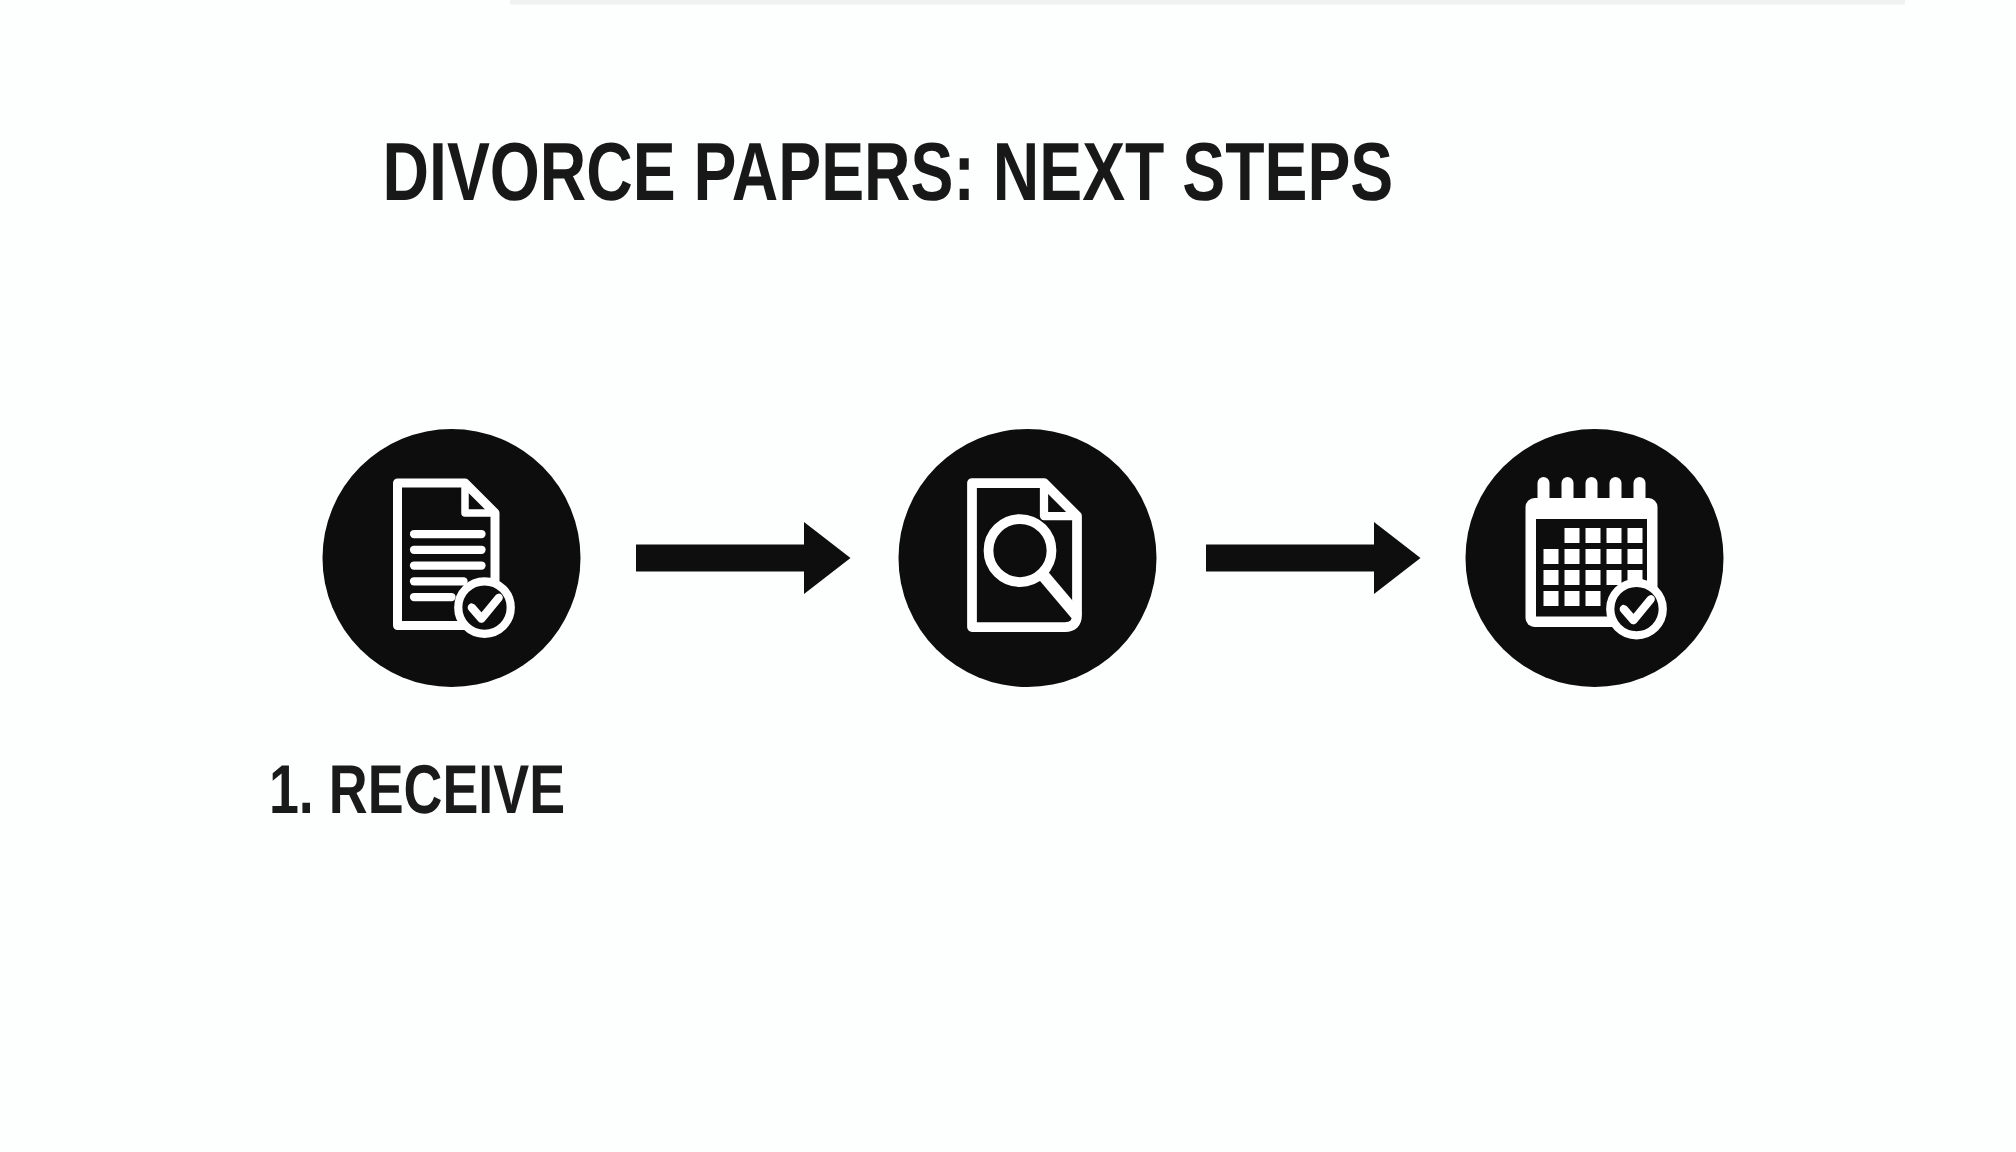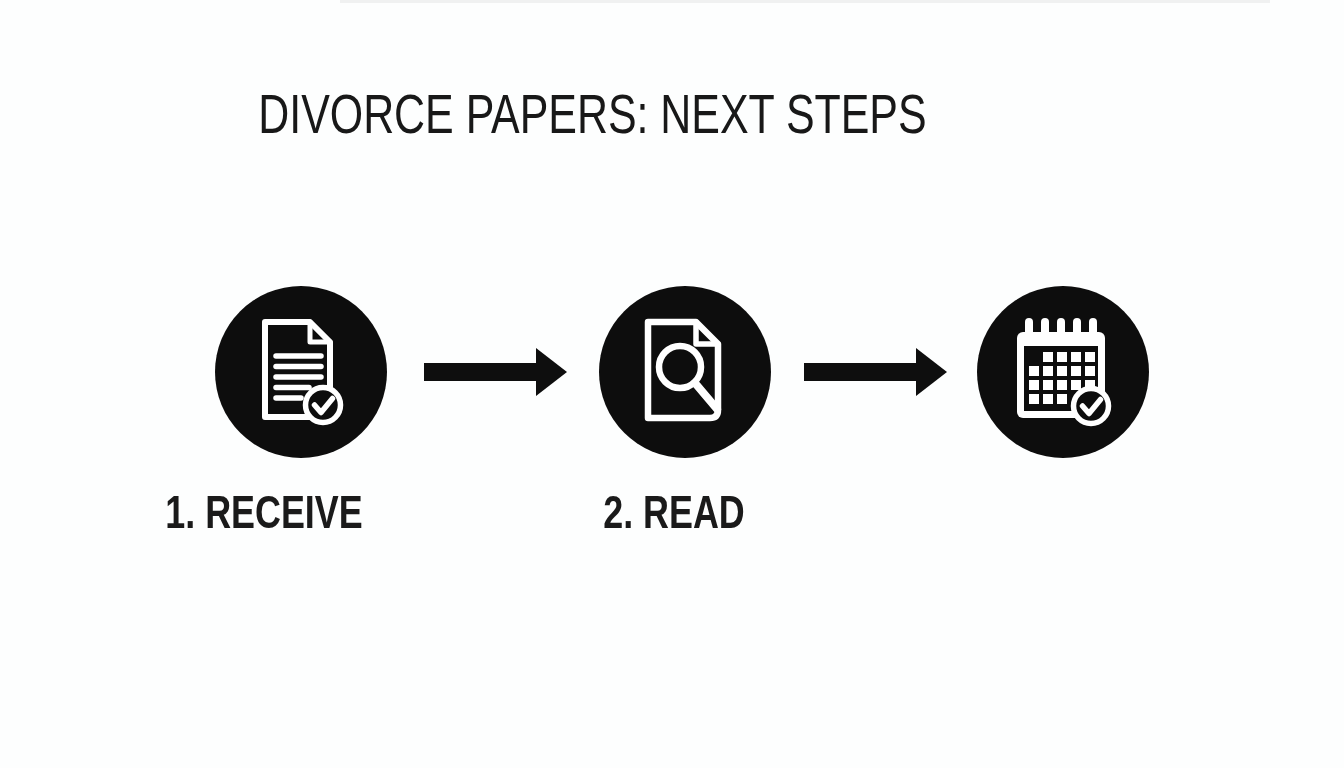--- a/index.html
+++ b/index.html
@@ -12,21 +12,21 @@
   .stage { position: absolute; top: 0; left: 0; width: 1344px; height: 768px; }
 
   .top-artifact {
     position: absolute; top: 0; left: 340px; width: 930px; height: 3px;
     background: rgba(0,0,0,0.05);
   }
 
   .title {
     position: absolute; top: 86px; left: 0; width: 1184px;
     text-align: center;
-    font-size: 55px; font-weight: 400; line-height: 1.05;
+    font-size: 55px; font-weight: 700; line-height: 1.05;
     color: #181818; letter-spacing: 0px;
     white-space: nowrap;
   }
   .title .squeeze { display: inline-block; transform: scaleX(0.78); transform-origin: center; }
 
   .circle {
     position: absolute; width: 172px; height: 172px;
     border-radius: 50%; background: #0d0d0d;
   }
   .circle svg { position: absolute; top: 0; left: 0; width: 172px; height: 172px; }
@@ -47,21 +47,21 @@
     border-left: 31px solid #0e0e0e;
   }
 
   .step-label {
     position: absolute; top: 489px;
     transform: translateX(-50%);
     font-size: 46px; font-weight: 700; line-height: 1;
     color: #1a1a1a; white-space: nowrap;
   }
   .step-label .squeeze { display: inline-block; transform: scaleX(0.78); transform-origin: center; }
-  .label-1 { left: 264px; }
+  .label-1 { left: 278px; margin-top: 14px; }
   .label-2 { left: 674px; }
   .label-3 { left: 1058px; }
 
   svg .stroke { fill: none; stroke: #ffffff; stroke-linecap: round; stroke-linejoin: round; }
 </style>
 </head>
 <body>
 
 <div class="stage">
 
@@ -135,17 +135,14 @@
       <rect x="66" y="108" width="10" height="10" fill="#ffffff"></rect>
       <rect x="80" y="108" width="10" height="10" fill="#ffffff"></rect>
       <circle cx="114" cy="120" r="17.5" fill="#0d0d0d" stroke="#ffffff" stroke-width="5.5"></circle>
       <path class="stroke" stroke-width="5.5" d="M105.5,120 L112,127.5 L123.5,113.5"></path>
     </svg>
   </div>
 
   <div class="step-label label-1">
     <span class="squeeze">1. RECEIVE</span>
   </div>
-  <div class="step-label label-2">
-    <span class="squeeze">2. READ</span>
-  </div>
 
 </div>
 
 </body></html>

